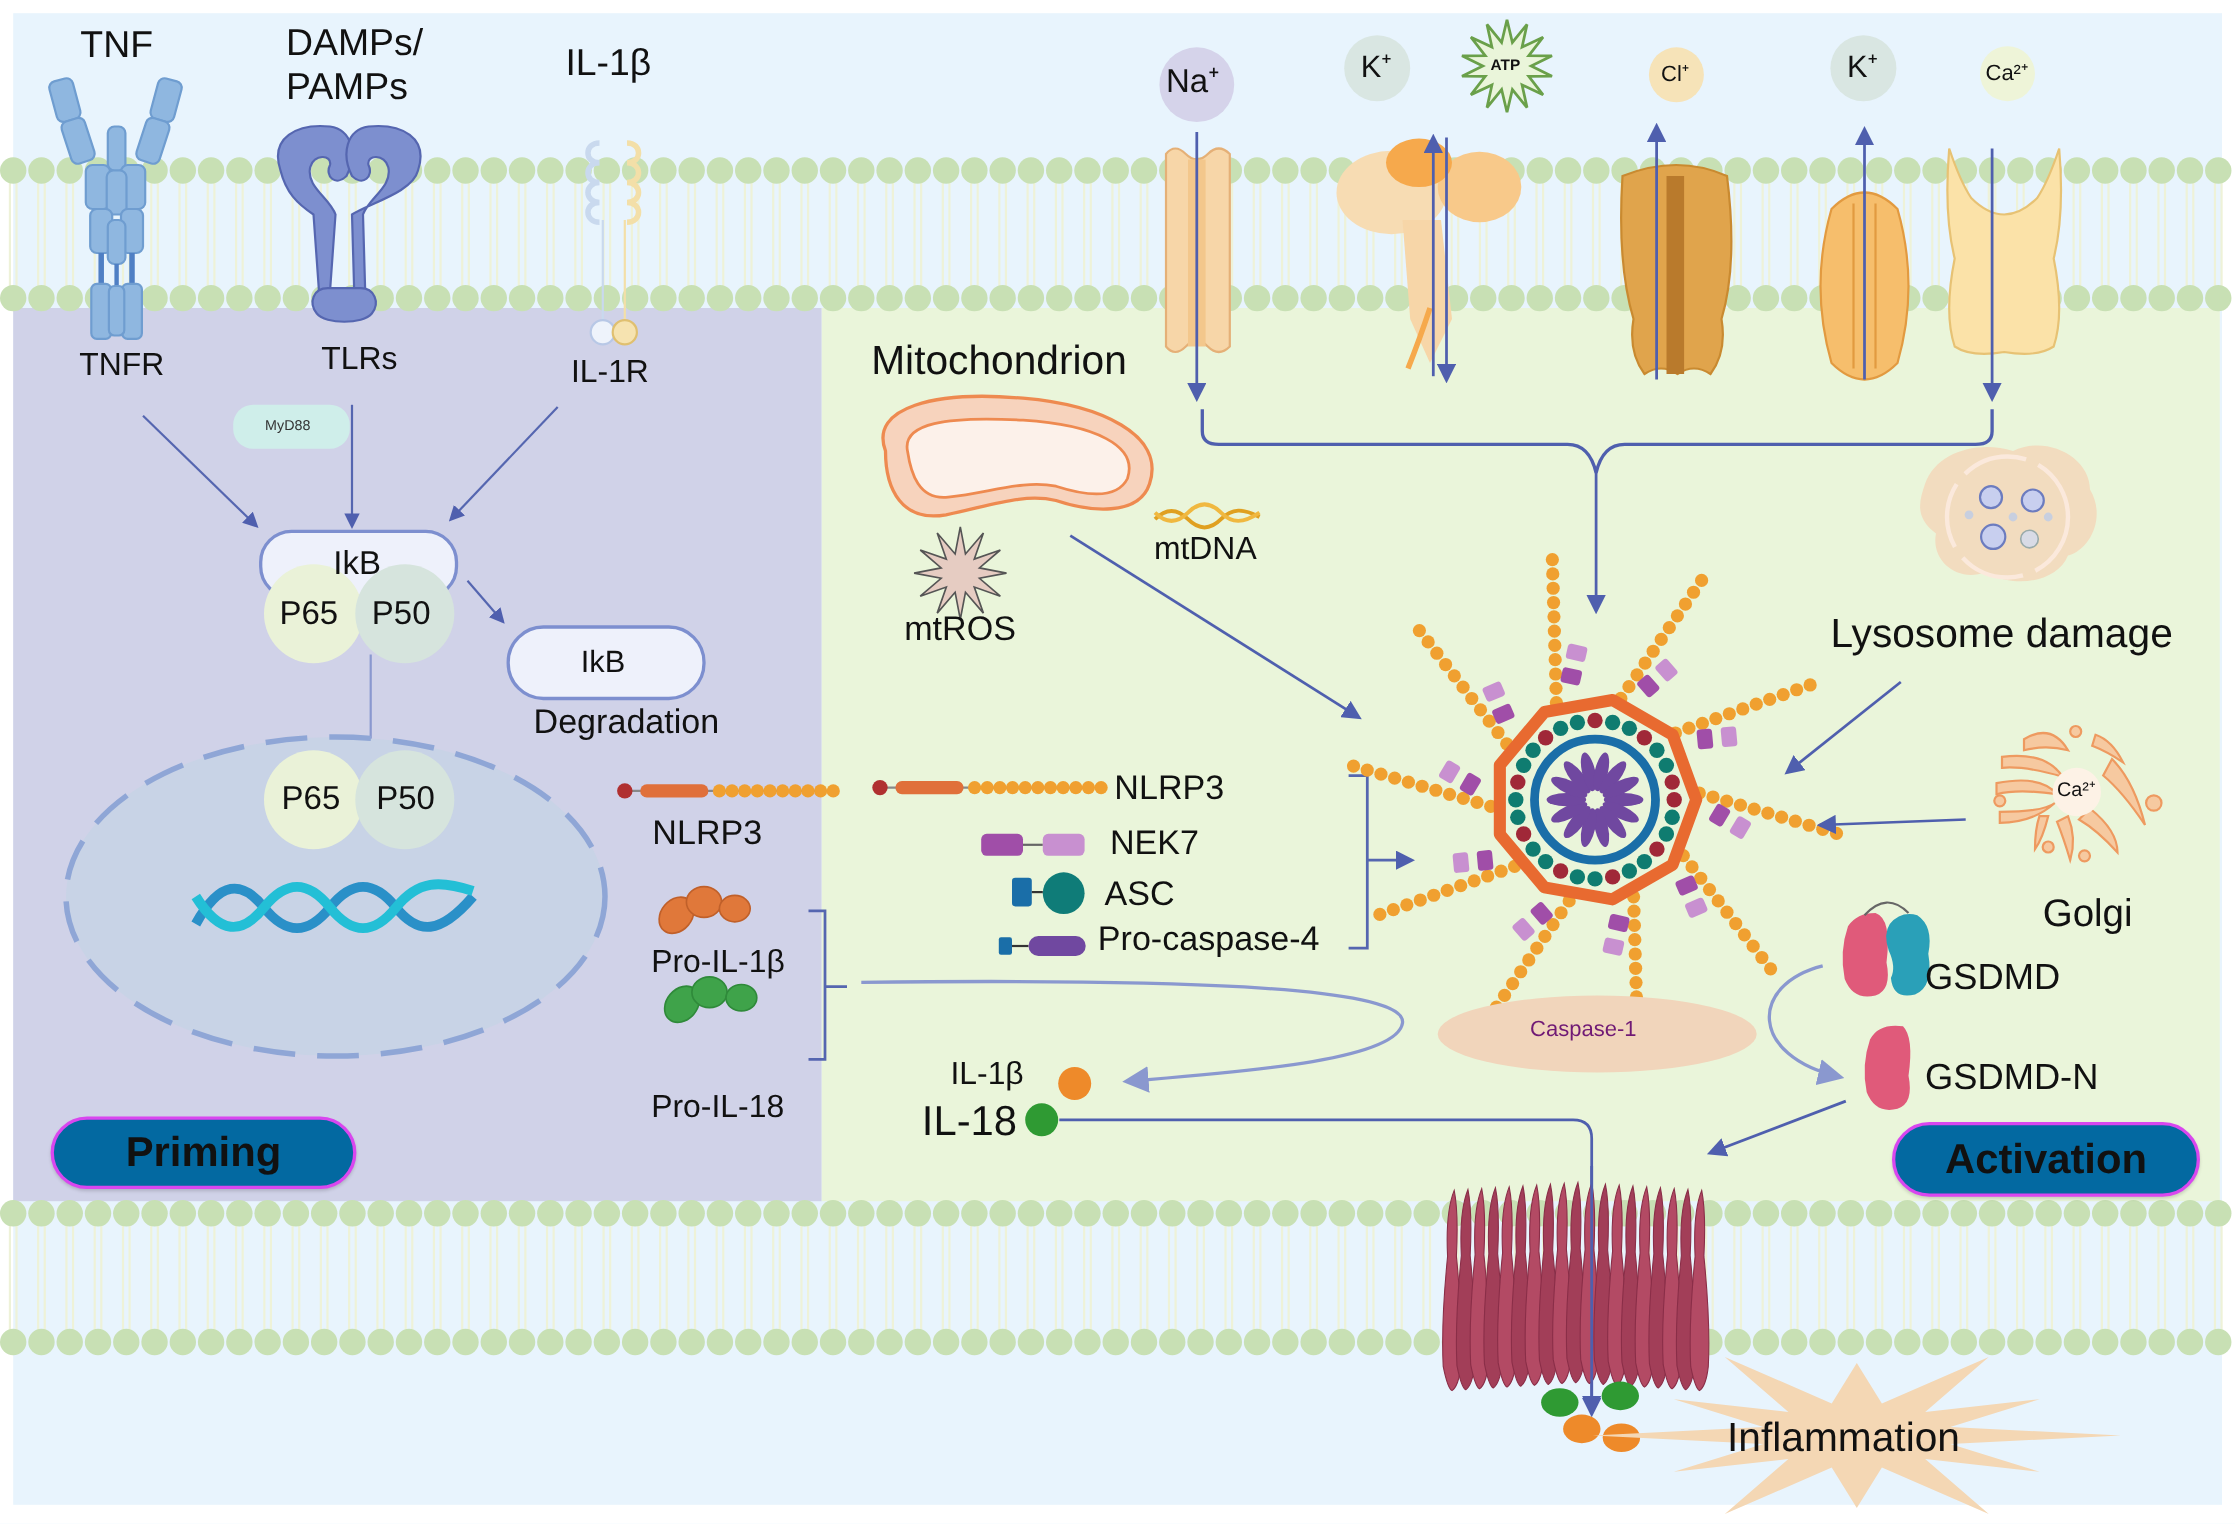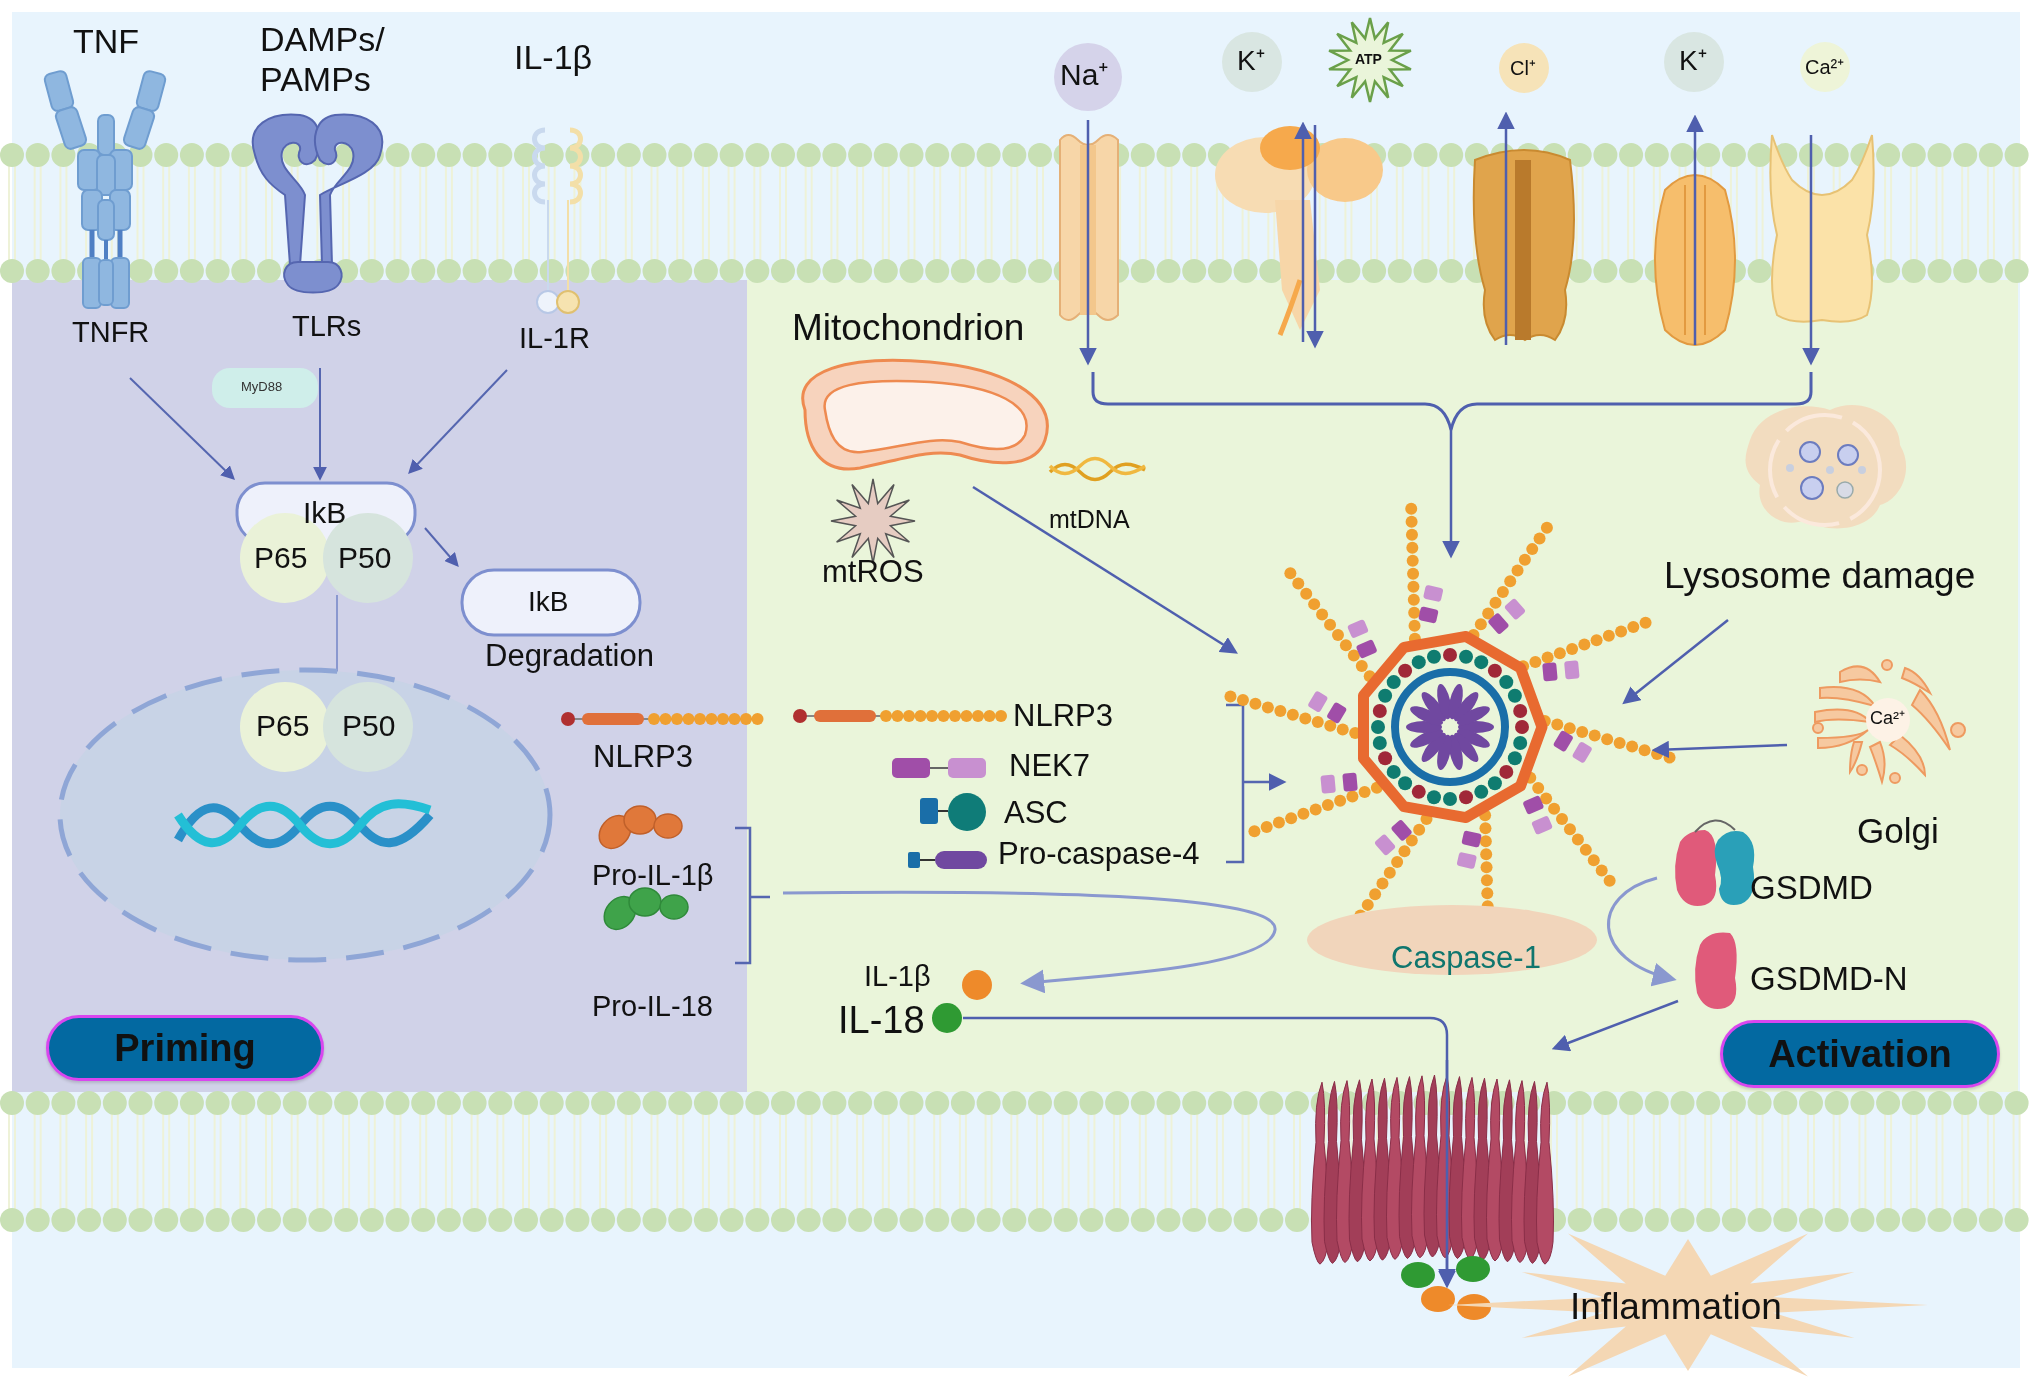--- a/index.html
+++ b/index.html
@@ -1113,28 +1113,28 @@
 <div class="lbl" style="left:592px;top:946px;font-size:29px;margin-top:46px;">Pro-IL-18</div>
 
 <div class="lbl" style="left:1060px;top:60px;font-size:30px;">Na⁺</div>
 <div class="lbl" style="left:1237px;top:47px;font-size:28px;">K⁺</div>
 <div class="lbl" style="left:1355px;top:52px;font-size:14px;font-weight:bold;">ATP</div>
 <div class="lbl" style="left:1510px;top:58px;font-size:20px;">Cl⁺</div>
 <div class="lbl" style="left:1679px;top:47px;font-size:28px;">K⁺</div>
 <div class="lbl" style="left:1805px;top:57px;font-size:20px;">Ca²⁺</div>
 
 <div class="lbl" style="left:792px;top:309px;font-size:37px;">Mitochondrion</div>
-<div class="lbl" style="left:1049px;top:485px;font-size:25px;margin-top:22px;">mtDNA</div>
+<div class="lbl" style="left:1049px;top:485px;font-size:29px;">mtDNA</div>
 <div class="lbl" style="left:822px;top:556px;font-size:31px;">mtROS</div>
 
 <div class="lbl" style="left:1013px;top:700px;font-size:31px;">NLRP3</div>
 <div class="lbl" style="left:1009px;top:750px;font-size:31px;">NEK7</div>
 <div class="lbl" style="left:1004px;top:797px;font-size:31px;">ASC</div>
 <div class="lbl" style="left:998px;top:838px;font-size:31px;">Pro-caspase-4</div>
-<div class="lbl" style="left:1391px;top:926px;font-size:31px;color:#0f766e;margin-top:16px;">Caspase-1</div>
+<div class="lbl" style="left:1391px;top:926px;font-size:20px;color:#701a75;">Caspase-1</div>
 
 <div class="lbl" style="left:1664px;top:557px;font-size:37px;">Lysosome damage</div>
 <div class="lbl" style="left:1857px;top:813px;font-size:35px;">Golgi</div>
 <div class="lbl" style="left:1870px;top:709px;font-size:18px;">Ca²⁺</div>
 
 <div class="lbl" style="left:1750px;top:871px;font-size:33px;">GSDMD</div>
 <div class="lbl" style="left:1750px;top:962px;font-size:33px;">GSDMD-N</div>
 
 <div class="lbl" style="left:864px;top:962px;font-size:29px;">IL-1β</div>
 <div class="lbl" style="left:838px;top:1001px;font-size:38px;">IL-18</div>

